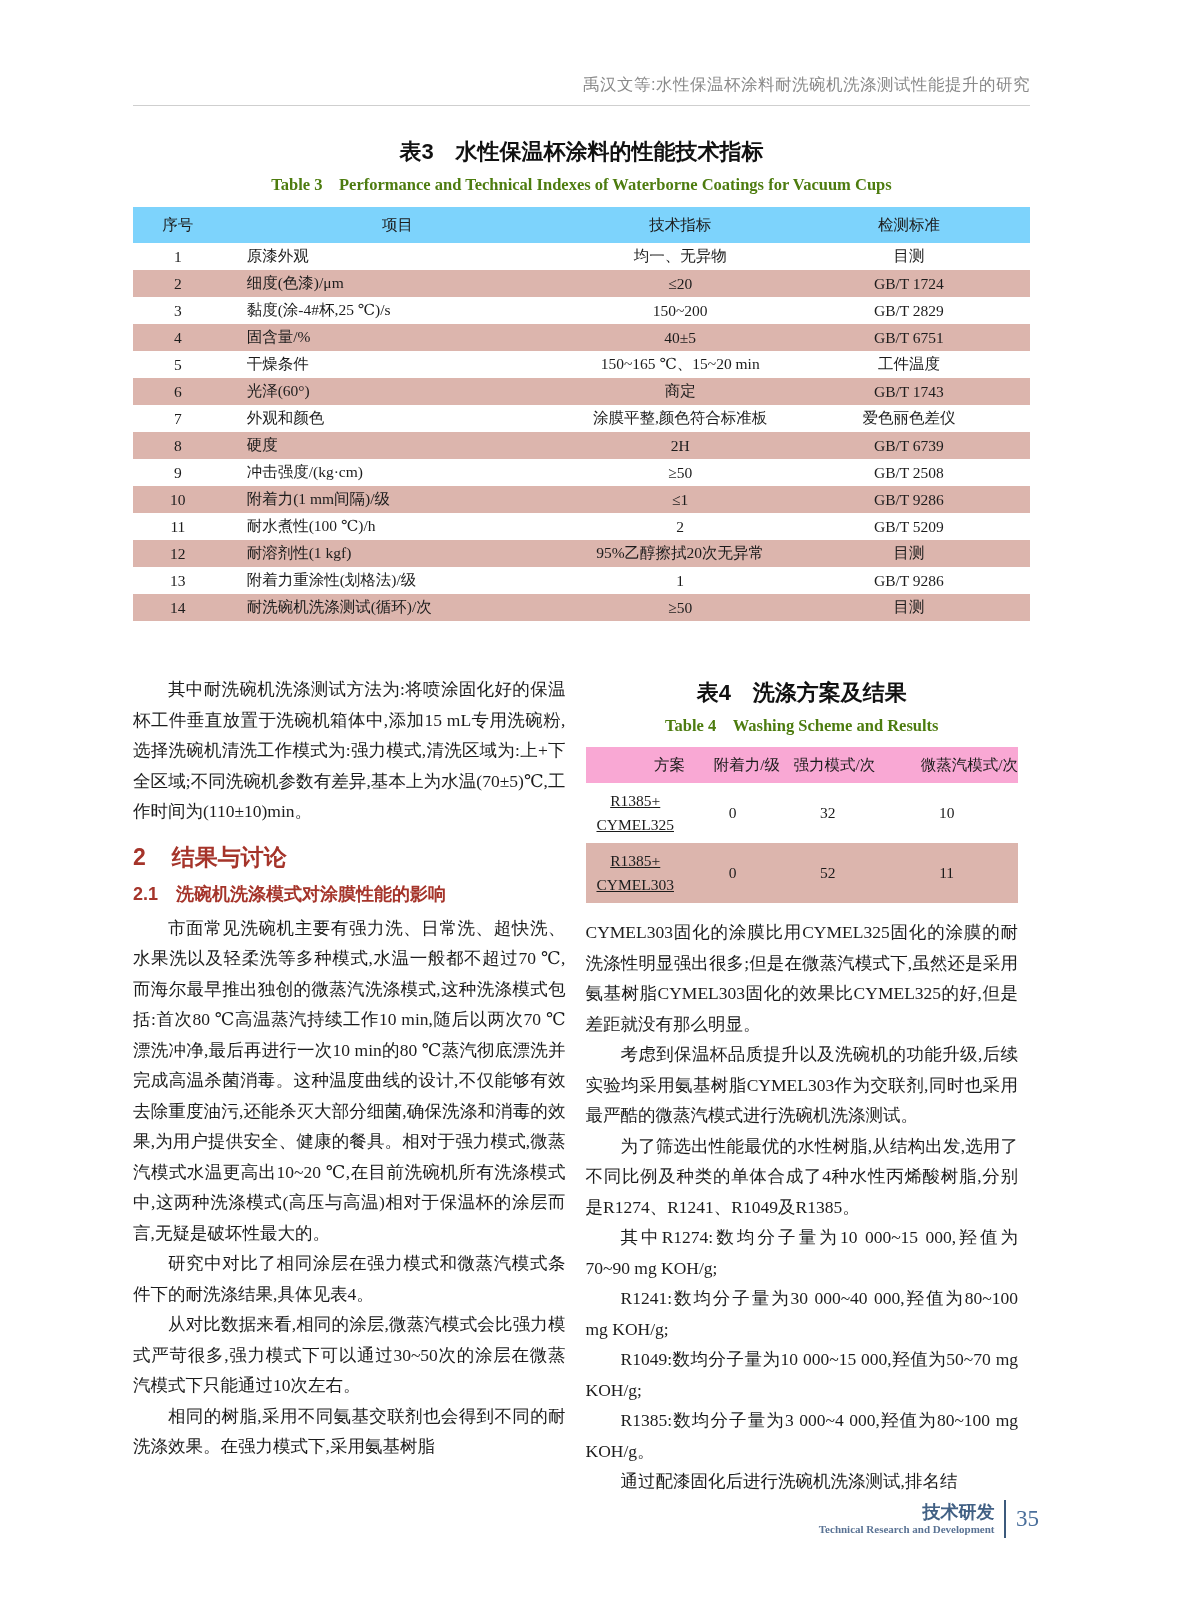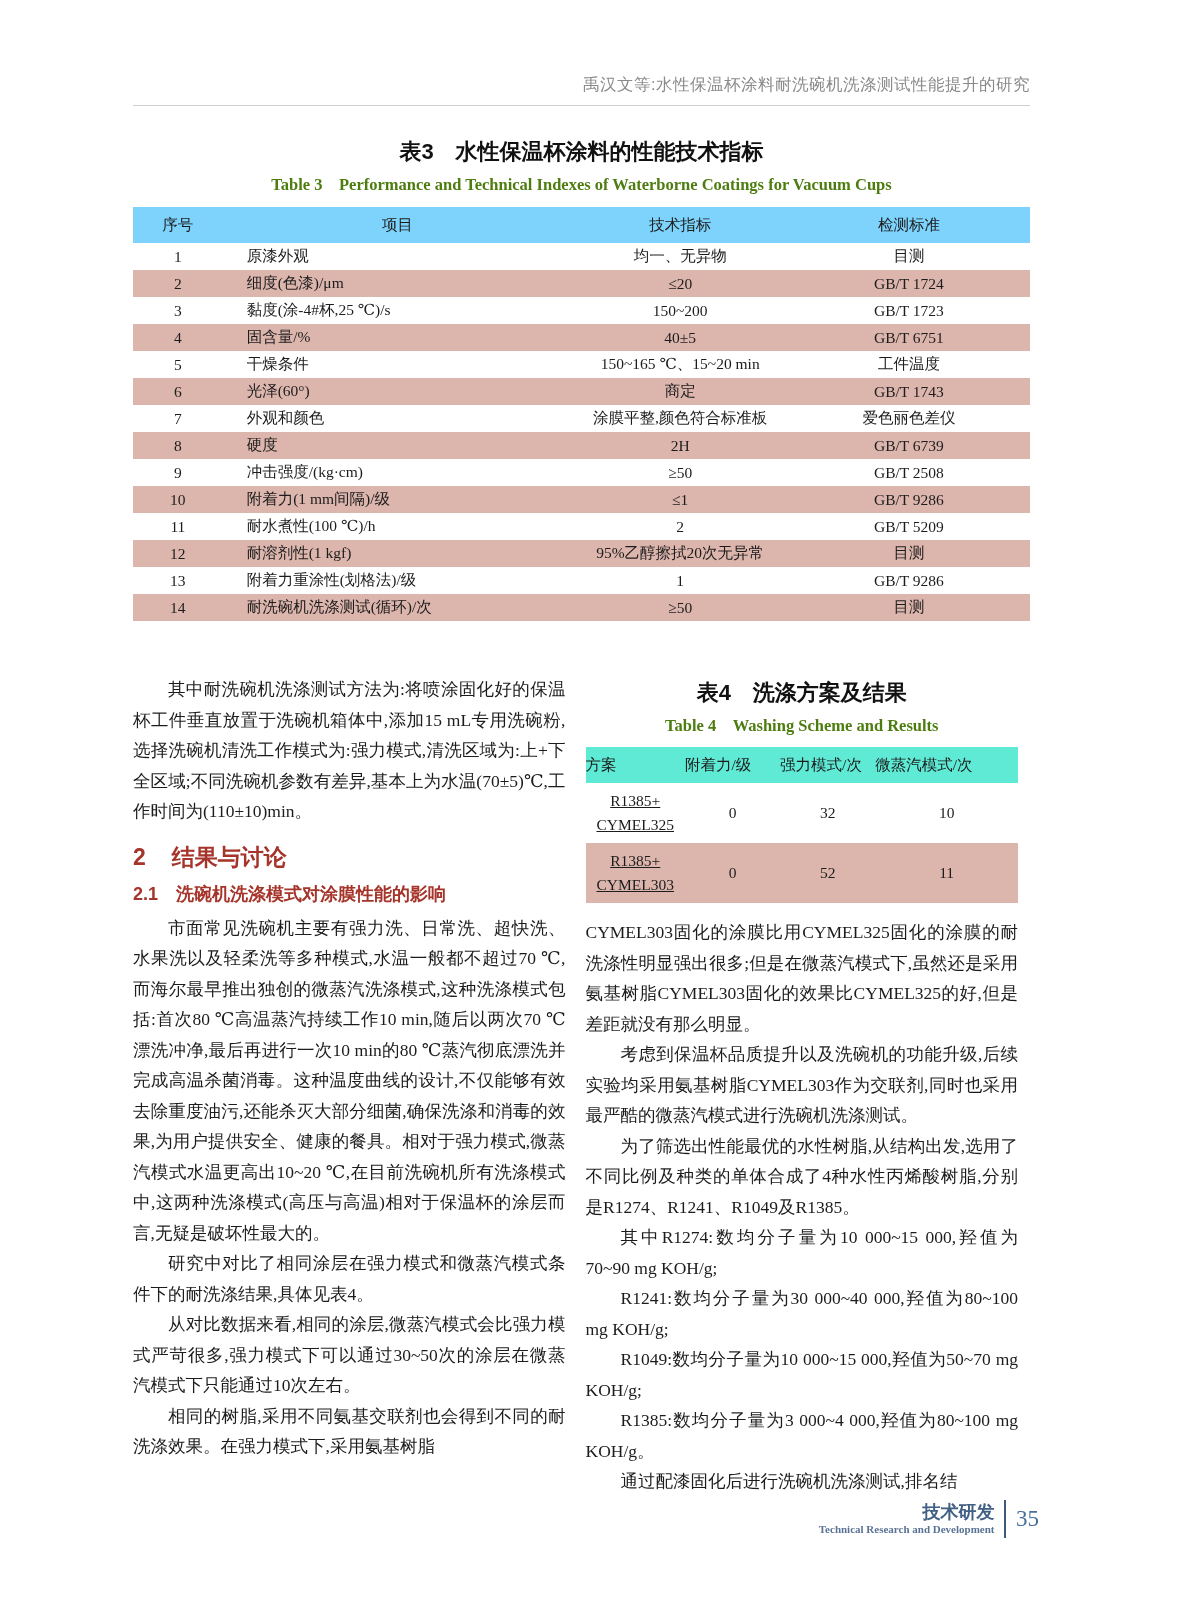--- a/index.html
+++ b/index.html
@@ -62,22 +62,22 @@
     display: flex; align-items: baseline;
   }
   .h2 { font-size: 23px; margin: 15px 0 9px; }
   .h2 .num { margin-right: 26px; }
   .h3 { font-size: 18px; margin: 8px 0 7px; }
   .h3 .num { margin-right: 18px; }
 
   
   .t4 { margin-top: 10px; margin-bottom: 14px; font-size: 15.5px; }
   .t4 th {
-    background: #5eead4; height: 36px;
-    font-weight: normal; text-align: left; white-space: nowrap;
+    background: #f9a8d4; height: 36px;
+    font-weight: normal; text-align: right; white-space: nowrap;
   }
   .t4 td { text-align: center; padding: 6px 0; }
   .t4 td.scheme { white-space: pre-line; line-height: 24px; text-decoration: underline; }
   .t4 tbody tr:nth-child(even) { background: #dcb5ad; }
 
   
   .footer {
     position: absolute; right: 148px; bottom: 62px;
     display: flex; align-items: center;
     color: #416084;
@@ -133,21 +133,21 @@
       <tr>
           <td>2</td>
           <td class="item">细度(色漆)/μm</td>
           <td>≤20</td>
           <td>GB/T 1724</td>
         </tr>
       <tr>
           <td>3</td>
           <td class="item">黏度(涂-4#杯,25 ℃)/s</td>
           <td>150~200</td>
-          <td>GB/T 1723</td>
+          <td>GB/T 2829</td>
         </tr>
       <tr>
           <td>4</td>
           <td class="item">固含量/%</td>
           <td>40±5</td>
           <td>GB/T 6751</td>
         </tr>
       <tr>
           <td>5</td>
           <td class="item">干燥条件</td>

